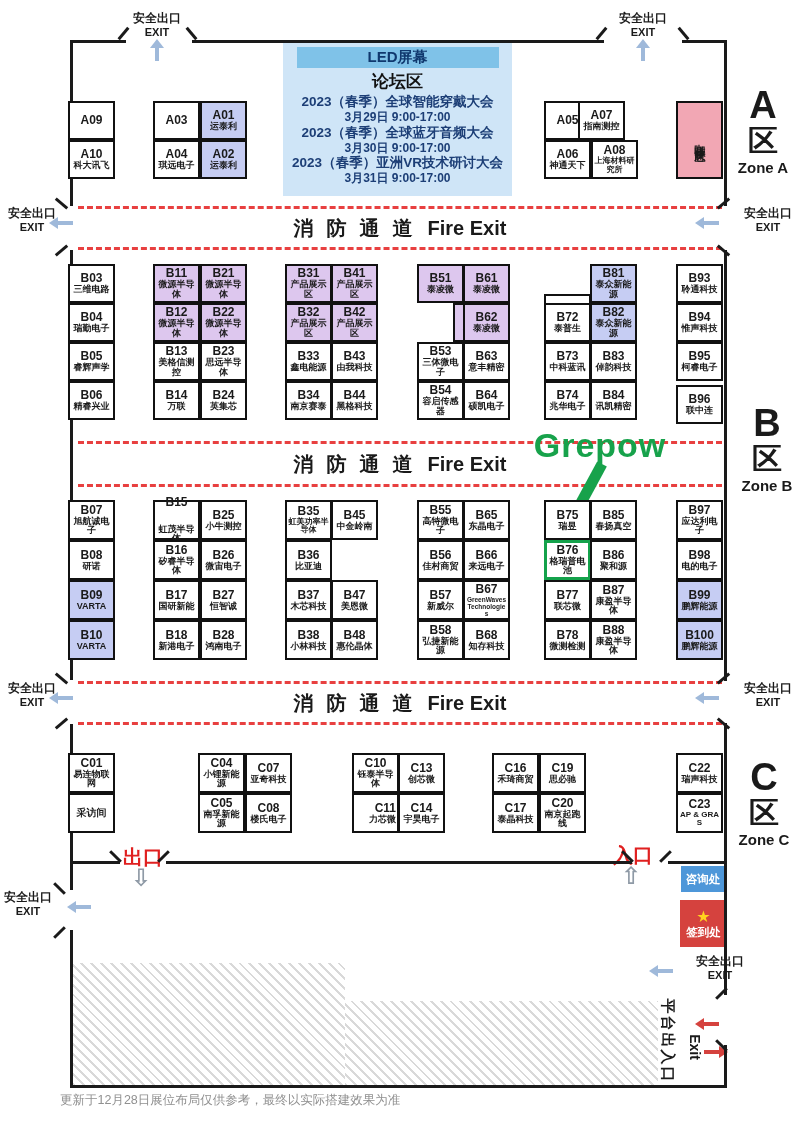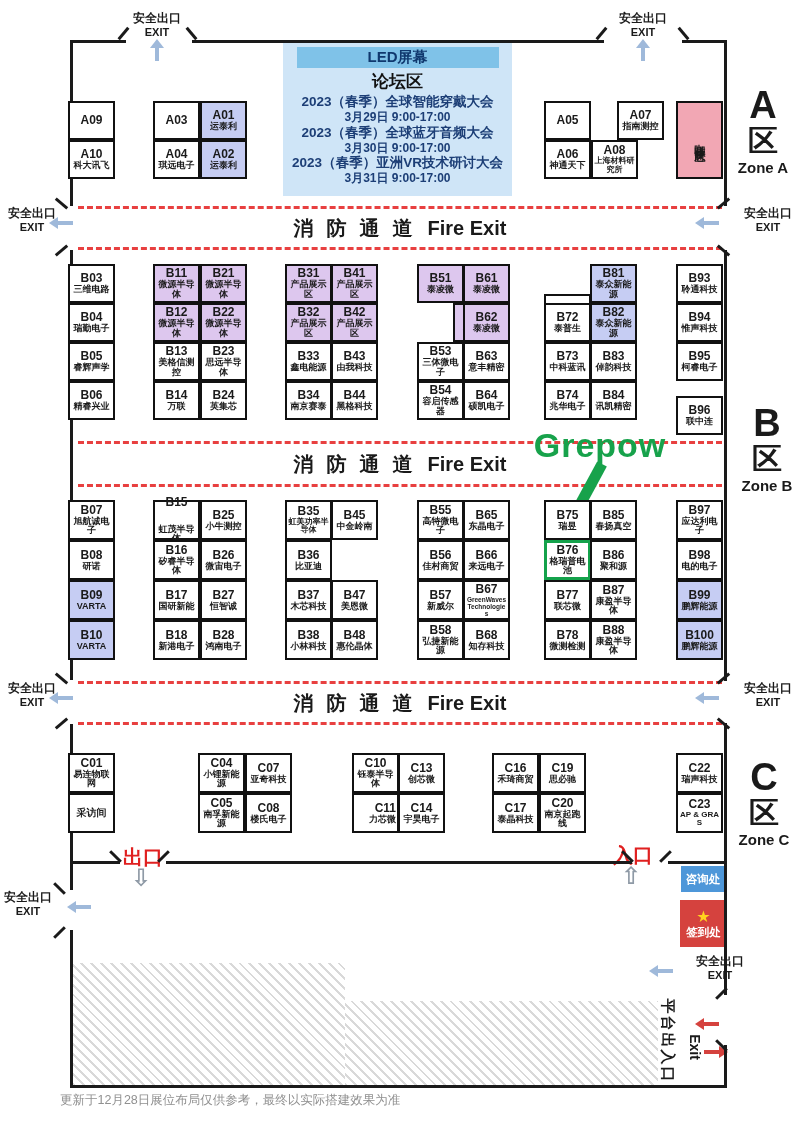--- a/index.html
+++ b/index.html
@@ -201,21 +201,21 @@
       <span class="bid">A02</span>
       <span class="bname">运泰利</span>
     </div>
     <div class="booth" style="left: 544px; top: 101px; width: 47px; height: 39px; align-items: center;">
       <span class="bid">A05</span>
     </div>
     <div class="booth" style="left: 544px; top: 140px; width: 47px; height: 39px;">
       <span class="bid">A06</span>
       <span class="bname">神通天下</span>
     </div>
-    <div class="booth" style="left: 617px; top: 101px; width: 47px; height: 39px;">
+    <div class="booth" style="left: 578px; top: 101px; width: 47px; height: 39px;">
       <span class="bid">A07</span>
       <span class="bname">指南测控</span>
     </div>
     <div class="booth" style="left: 591px; top: 140px; width: 47px; height: 39px;">
       <span class="bid">A08</span>
       <span class="bname" style="font-size: 8px;">上海材料研究所</span>
     </div>
     <div class="booth" style="left: 68px; top: 264px; width: 47px; height: 39px;">
       <span class="bid">B03</span>
       <span class="bname">三维电路</span>
@@ -365,21 +365,21 @@
       <span class="bname">聆通科技</span>
     </div>
     <div class="booth" style="left: 676px; top: 303px; width: 47px; height: 39px;">
       <span class="bid">B94</span>
       <span class="bname">惟声科技</span>
     </div>
     <div class="booth" style="left: 676px; top: 342px; width: 47px; height: 39px;">
       <span class="bid">B95</span>
       <span class="bname">柯睿电子</span>
     </div>
-    <div class="booth" style="left: 676px; top: 396px; width: 47px; height: 39px;">
+    <div class="booth" style="left: 676px; top: 385px; width: 47px; height: 39px;">
       <span class="bid">B96</span>
       <span class="bname">联中连</span>
     </div>
     <div class="booth" style="left: 68px; top: 500px; width: 47px; height: 40px;">
       <span class="bid">B07</span>
       <span class="bname">旭航诚电子</span>
     </div>
     <div class="booth" style="left: 68px; top: 540px; width: 47px; height: 40px;">
       <span class="bid">B08</span>
       <span class="bname">研诺</span>

